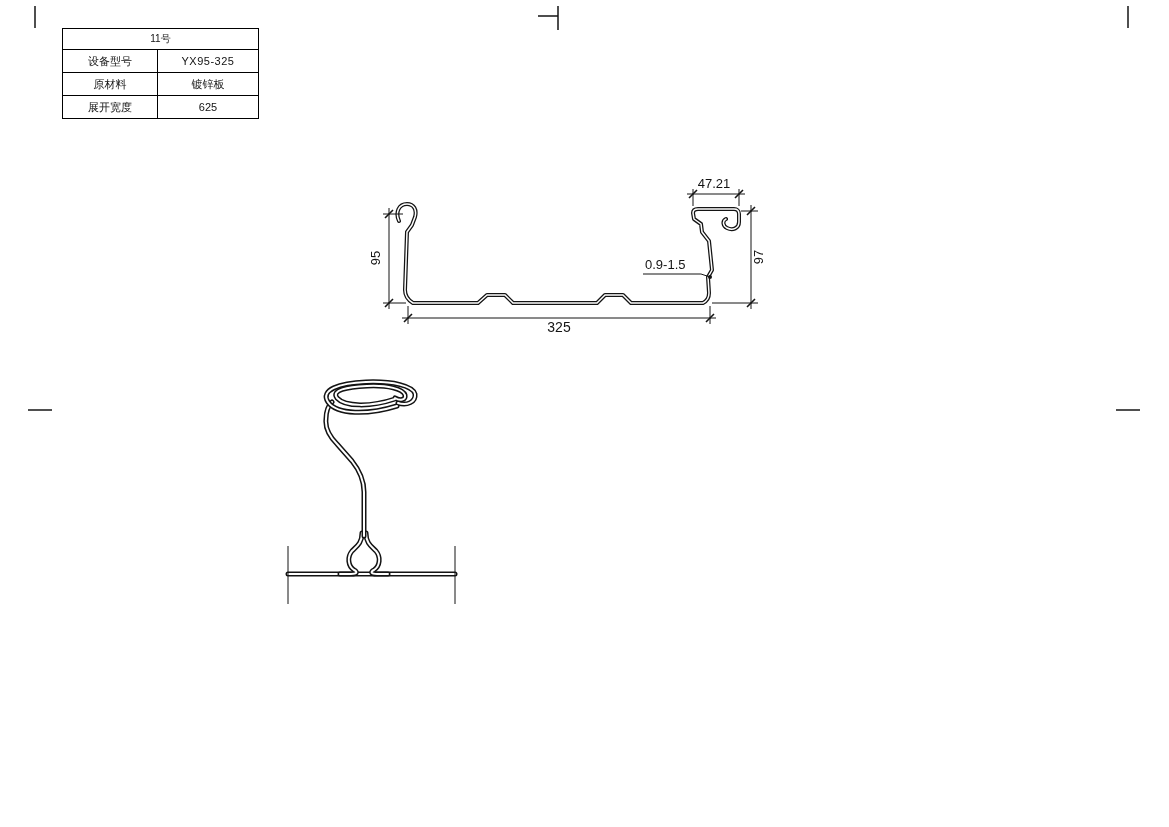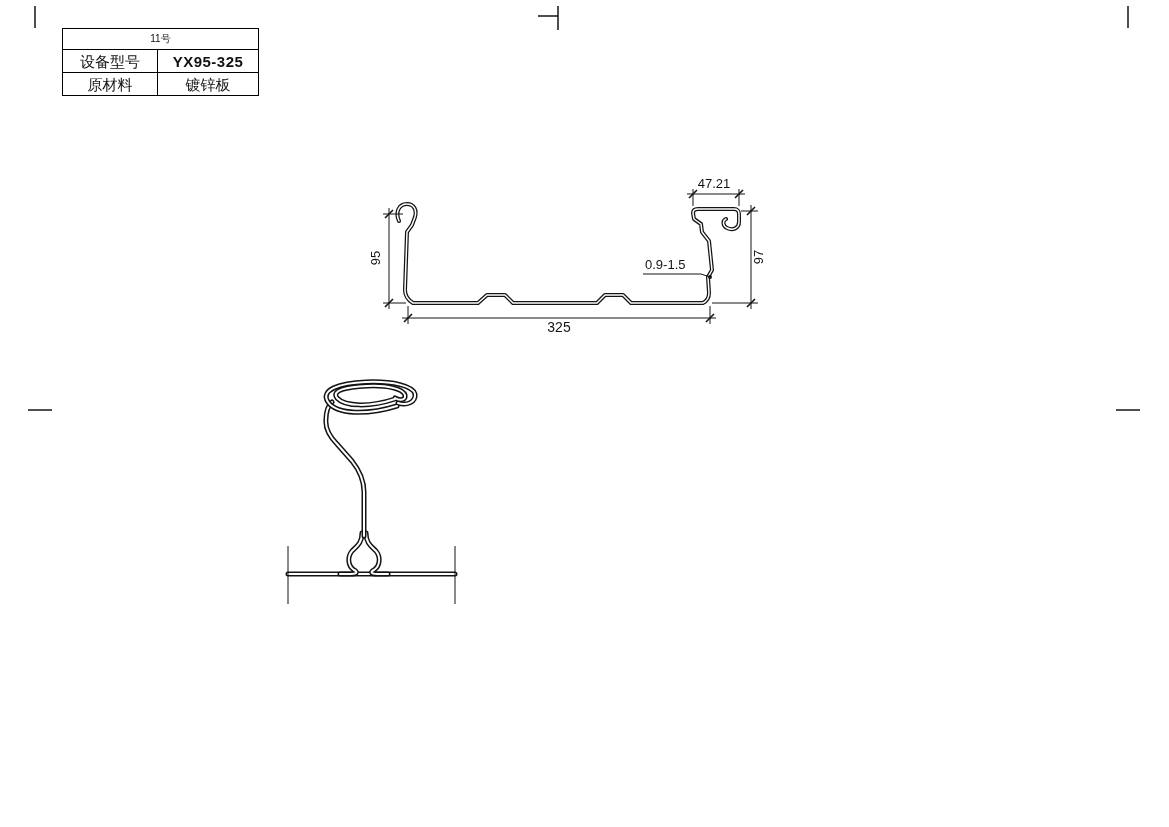--- a/index.html
+++ b/index.html
@@ -4,26 +4,26 @@
 <style>
   html,body{margin:0;padding:0;background:#fff;}
   .sheet{
     position:relative;width:1169px;height:710px;background:#ffffff;
     font-family:"Liberation Sans",sans-serif;color:#111;overflow:hidden;
   }
   
   .title-block{position:absolute;left:62px;top:28px;border-collapse:collapse;background:#fff;}
   .title-block td{
     border:1px solid #000;text-align:center;vertical-align:middle;
-    padding:0 2px;height:22px;font-size:15px;line-height:1;
+    padding:0 2px;height:22px;font-size:11px;line-height:1;
   }
   .title-block tr.hdr td{height:20px;font-size:10px;}
   .col-label{width:90px;}
   .col-value{width:96px;}
-  .val-model{font-weight:bold;font-size:15px;letter-spacing:.5px;}
+  .val-model{font-weight:normal;font-size:15px;letter-spacing:.5px;}
   .val-material{font-weight:normal;font-size:11px;}
   .val-small{font-size:10px;}
   
   svg.drawing{position:absolute;left:0;top:0;}
   .thin{stroke:#141414;stroke-width:1;fill:none;}
   .tick{stroke:#141414;stroke-width:1.6;fill:none;}
   .mark{stroke:#141414;stroke-width:1.5;fill:none;}
   .pro-b{stroke:#141414;stroke-width:4;fill:none;stroke-linejoin:round;stroke-linecap:round;}
   .pro-w{stroke:#ffffff;stroke-width:1.5;fill:none;stroke-linejoin:round;stroke-linecap:round;}
   .dtl-b{stroke:#141414;stroke-width:5;fill:none;stroke-linejoin:round;stroke-linecap:round;}
@@ -41,20 +41,24 @@
         <tr class="hdr">
       <td colspan="2">11号</td>
     </tr>
     <tr>
       <td class="col-label">设备型号</td>
       <td class="col-value val-model">YX95-325</td>
     </tr>
     <tr>
       <td class="col-label">原材料</td>
       <td class="col-value val-material">镀锌板</td>
+    </tr>
+    <tr>
+      <td class="col-label">展开宽度</td>
+      <td class="col-value val-small">625</td>
     </tr>
   </tbody>
     </table>
 
   <svg class="drawing" width="1169" height="827" viewBox="0 0 1169 827">
 
     <g>
       <path class="mark" d="M 35 6 L 35 28"></path>
       <path class="mark" d="M 1128 6 L 1128 28"></path>
       <path class="mark" d="M 35 799 L 35 821"></path>

